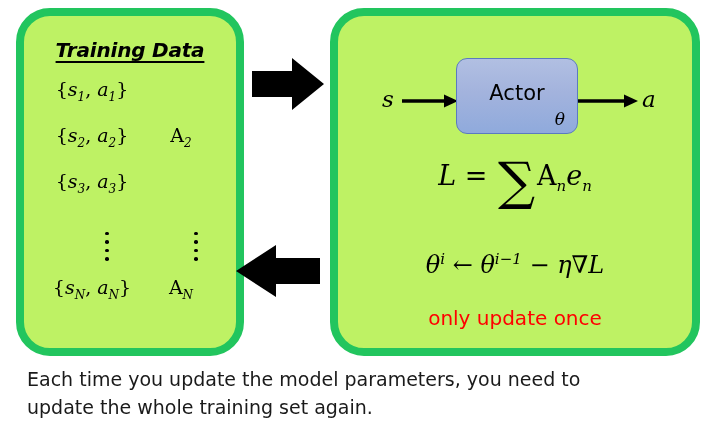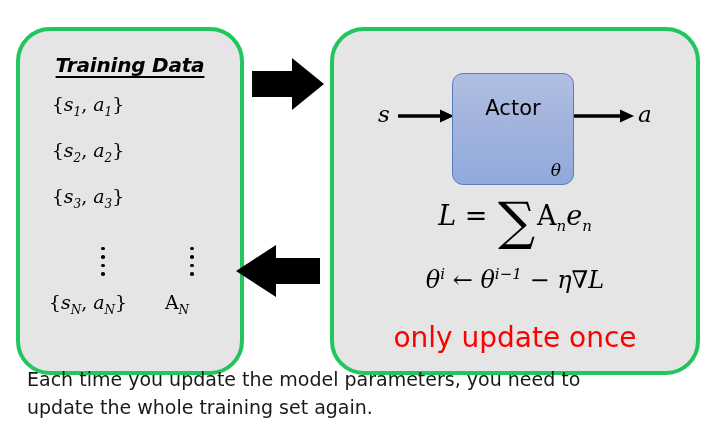--- a/index.html
+++ b/index.html
@@ -12,25 +12,24 @@
     height: 434px;
     position: relative;
     overflow: hidden;
     font-family: "Liberation Sans", sans-serif;
     color: #000000;
   }
 
   
   .panel {
     position: absolute;
-    background: #e5e5e5;
-    border: 4px solid #22c55e;
+    background: #bef264;
+    border: 8px solid #22c55e;
     border-radius: 34px;
     box-sizing: border-box;
-    margin-top: 19px;
   }
   #training-data-panel {
     left: 16px;
     top: 8px;
     width: 228px;
     height: 348px;
   }
   #actor-panel {
     left: 330px;
     top: 8px;
@@ -133,21 +132,21 @@
     left: 0;
     top: 38px;
     width: 100%;
     height: 104px;
   }
   #actor-box {
     position: absolute;
     left: 118px;
     top: 4px;
     width: 122px;
-    height: 112px;
+    height: 76px;
     border: 1.5px solid #5b7bbf;
     border-radius: 11px;
     background: linear-gradient(180deg, #b1bfe2 0%, #a3b3dd 45%, #8faadc 100%);
     box-sizing: border-box;
   }
   #actor-label {
     position: absolute;
     left: 0;
     top: 22px;
     width: 100%;
@@ -184,21 +183,21 @@
   
   .equation {
     position: absolute;
     width: 100%;
     text-align: center;
     font-family: "DejaVu Serif", serif;
     font-style: italic;
     white-space: nowrap;
   }
   #loss-equation {
-    top: 164px;
+    top: 139px;
     font-size: 27px;
     line-height: 1;
   }
   #loss-equation .sigma {
     font-style: normal;
     font-size: 52px;
     vertical-align: -14px;
     padding: 0 2px;
     font-family: "DejaVu Serif", serif;
   }
@@ -220,21 +219,21 @@
   #update-equation .nabla {
     font-style: normal;
   }
   #note-once {
     position: absolute;
     top: 290px;
     width: 100%;
     text-align: center;
     box-sizing: border-box;
     font-family: "DejaVu Sans", sans-serif;
-    font-size: 28px;
+    font-size: 20px;
     color: #ff0000;
   }
 
   
   #caption {
     position: absolute;
     left: 27px;
     top: 366px;
     width: 640px;
     font-family: "DejaVu Sans", sans-serif;
@@ -251,20 +250,21 @@
   <div class="panel-title">Training Data</div>
 
   <div class="data-table">
 
     <div class="data-row">
       <div class="pair"><span class="brace">{</span><span>s</span><sub>1</sub><span class="brace">,</span> <span>a</span><sub>1</sub><span class="brace">}</span></div>
     </div>
 
     <div class="data-row">
       <div class="pair"><span class="brace">{</span><span>s</span><sub>2</sub><span class="brace">,</span> <span>a</span><sub>2</sub><span class="brace">}</span></div>
+      <div class="adv"><span>A</span><sub>2</sub></div>
     </div>
 
     <div class="data-row">
       <div class="pair"><span class="brace">{</span><span>s</span><sub>3</sub><span class="brace">,</span> <span>a</span><sub>3</sub><span class="brace">}</span></div>
     </div>
 
     <div class="ellipsis-row">
       <div class="vdots-cell">
         <span class="vdot"></span>
           <span class="vdot"></span>

